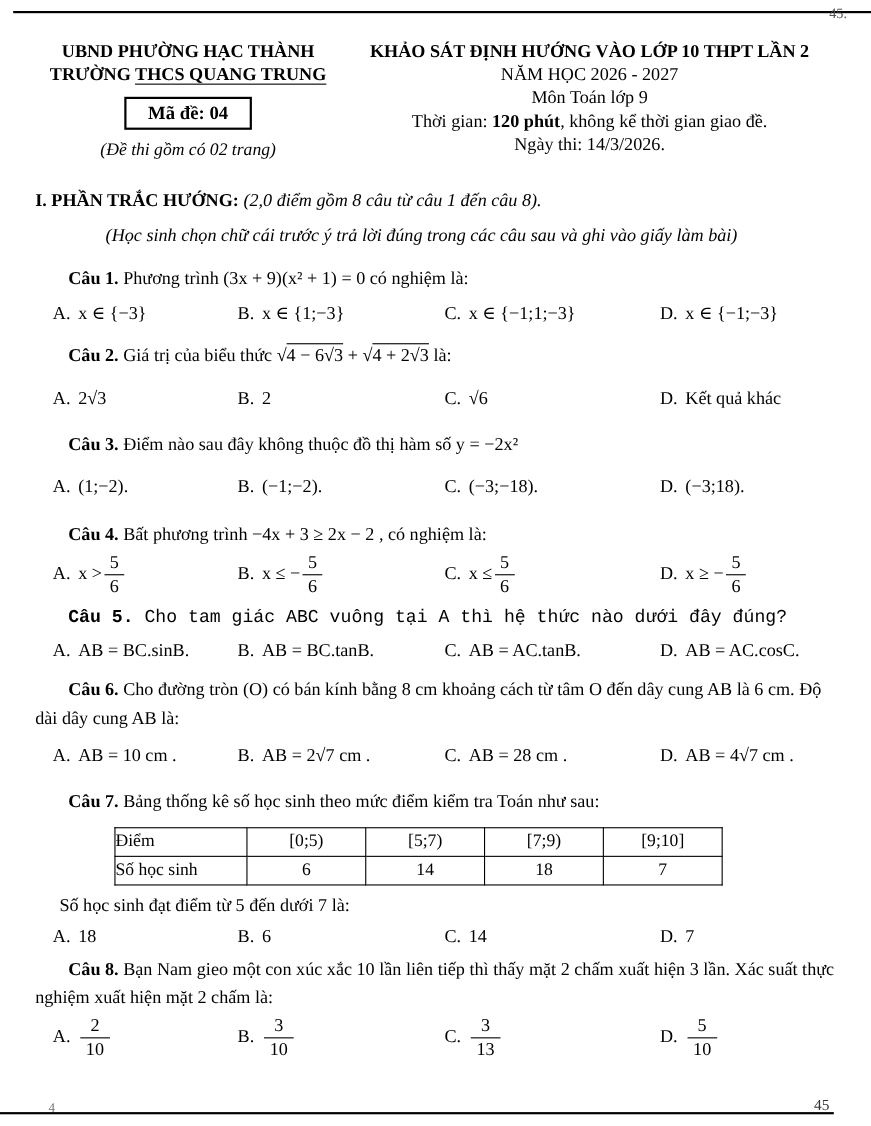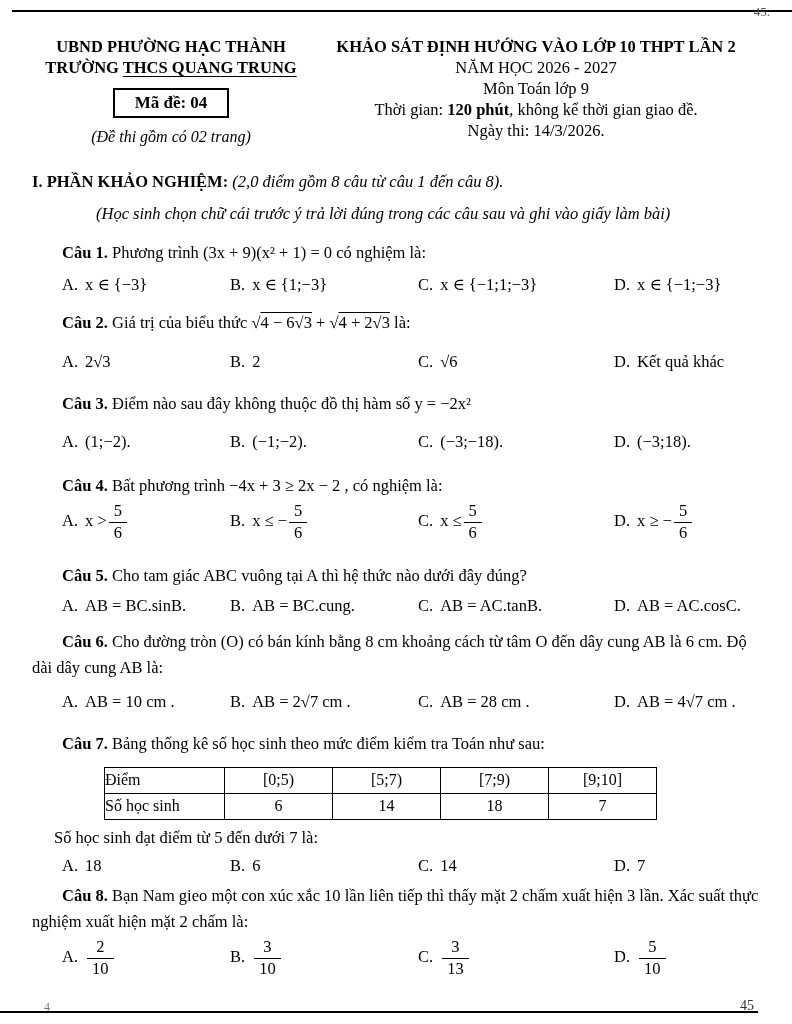--- a/index.html
+++ b/index.html
@@ -32,34 +32,34 @@
   .title2, .subject { font-weight:normal; line-height:21px; }
   .time-line, .date-line { line-height:21px; }
   .time-line b { font-weight:bold; }
 
   .section-title { margin-top:24px; line-height:24px; }
   .section-title b { font-weight:bold; }
   .section-title i { font-style:italic; }
   .instruction { margin-top:9px; margin-left:64px; font-style:italic; line-height:22px; }
 
   .q-text { line-height:26px; text-indent:30px; }
-  .options { display:grid; grid-template-columns:168px 188px 196px 1fr; margin-left:30px; align-items:center; line-height:24px; }
+  .options { display:grid; grid-template-columns:168px 188px 196px 1fr; margin-left:16px; align-items:center; line-height:24px; }
   .option { white-space:nowrap; }
   .opt-label { margin-right:7px; }
   .rad { text-decoration:overline; }
 
   .frac { display:inline-block; vertical-align:middle; text-align:center; line-height:1.15; margin:2px 2px; }
   .frac .num { display:block; padding:0 5px 1px; border-bottom:1.4px solid #000; }
   .frac .den { display:block; padding:1px 5px 0; }
 
   .q1 { margin-top:15px; } .q1-opts { margin-top:7px; }
   .q2 { margin-top:13px; } .q2-opts { margin-top:14px; }
   .q3 { margin-top:17px; } .q3-opts { margin-top:13px; }
   .q4 { margin-top:19px; } .q4-opts { margin-top:1px; }
-  .q5 { margin-top:18px; }  .q5-opts { margin-top:5px; }
+  .q5 { margin-top:3px;font-family:Liberation Mono, monospace; }  .q5-opts { margin-top:5px; }
   .q6 { margin-top:11px; } .q6-opts { margin-top:9px; }
   .q7 { margin-top:17px; } .q7-opts { margin-top:4px; }
   .q8 { margin-top:5px; }  .q8-opts { margin-top:1px; }
 
   .score-table { border-collapse:collapse; margin:10px 0 0 72px; font-size:16px; }
   .score-table td { border:1.4px solid #000; padding:3px 8px; text-align:center; height:26px; }
   .score-table td.first { width:120px; text-align:left; padding-left:0; }
   .score-table td.val { width:108px; }
   .post-text { margin-top:6px; line-height:24px; text-indent:22px; }
 </style>
@@ -83,21 +83,21 @@
     </div>
     <div class="header-right">
       <div class="title1">KHẢO SÁT ĐỊNH HƯỚNG VÀO LỚP 10 THPT LẦN 2</div>
       <div class="title2">NĂM HỌC 2026 - 2027</div>
       <div class="subject">Môn Toán lớp 9</div>
       <div class="time-line"><span>Thời gian: </span><b>120 phút</b><span>, không kể thời gian giao đề.</span></div>
       <div class="date-line">Ngày thi: 14/3/2026.</div>
     </div>
   </div>
 
-  <div class="section-title"><b>I. PHẦN KHẢO NGHIỆM:</b><i> (2,0 điểm gồm 8 câu từ câu 1 đến câu 8).</i></div>
+  <div class="section-title"><b>I. PHẦN TRẮC HƯỚNG:</b><i> (2,0 điểm gồm 8 câu từ câu 1 đến câu 8).</i></div>
   <div class="instruction">(Học sinh chọn chữ cái trước ý trả lời đúng trong các câu sau và ghi vào giấy làm bài)</div>
 
   <div>
     <p class="q-text q1"><b>Câu 1.</b><span> Phương trình (3x + 9)(x² + 1) = 0 có nghiệm là:</span></p>
     <div class="options q1-opts">
       <span class="option"><span class="opt-label">A.</span><span>x ∈ {−3}</span></span>
       <span class="option"><span class="opt-label">B.</span><span>x ∈ {1;−3}</span></span>
       <span class="option"><span class="opt-label">C.</span><span>x ∈ {−1;1;−3}</span></span>
       <span class="option"><span class="opt-label">D.</span><span>x ∈ {−1;−3}</span></span>
     </div>
@@ -130,21 +130,21 @@
       <span class="option"><span class="opt-label">B.</span><span>x ≤ −</span><span class="frac"><span class="num">5</span><span class="den">6</span></span></span>
       <span class="option"><span class="opt-label">C.</span><span>x ≤</span><span class="frac"><span class="num">5</span><span class="den">6</span></span></span>
       <span class="option"><span class="opt-label">D.</span><span>x ≥ −</span><span class="frac"><span class="num">5</span><span class="den">6</span></span></span>
     </div>
   </div>
 
   <div>
     <p class="q-text q5"><b>Câu 5.</b><span> Cho tam giác ABC vuông tại A thì hệ thức nào dưới đây đúng?</span></p>
     <div class="options q5-opts">
       <span class="option"><span class="opt-label">A.</span><span>AB = BC.sinB.</span></span>
-      <span class="option"><span class="opt-label">B.</span><span>AB = BC.cung.</span></span>
+      <span class="option"><span class="opt-label">B.</span><span>AB = BC.tanB.</span></span>
       <span class="option"><span class="opt-label">C.</span><span>AB = AC.tanB.</span></span>
       <span class="option"><span class="opt-label">D.</span><span>AB = AC.cosC.</span></span>
     </div>
   </div>
 
   <div>
     <p class="q-text q6"><b>Câu 6.</b><span> Cho đường tròn (O) có bán kính bằng 8 cm khoảng cách từ tâm O đến dây cung AB là 6 cm. Độ dài dây cung AB là:</span></p>
     <div class="options q6-opts">
       <span class="option"><span class="opt-label">A.</span><span>AB = 10 cm .</span></span>
       <span class="option"><span class="opt-label">B.</span><span>AB = 2√7 cm .</span></span>

